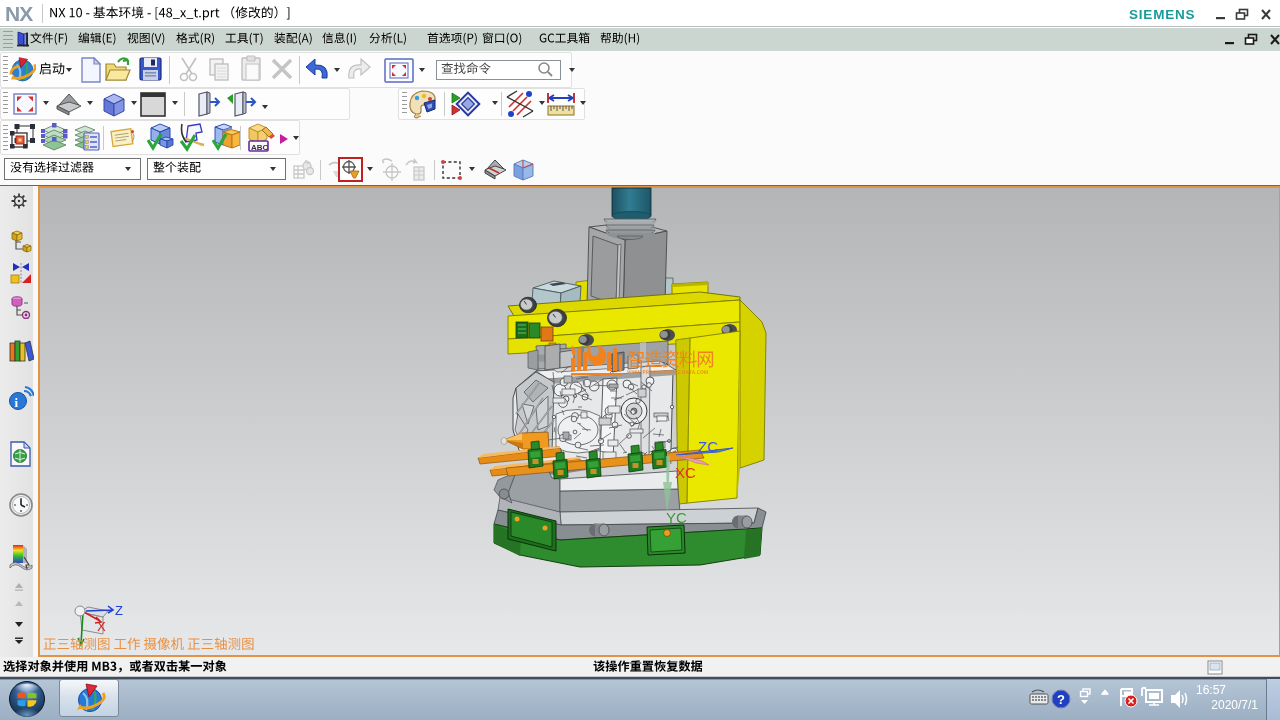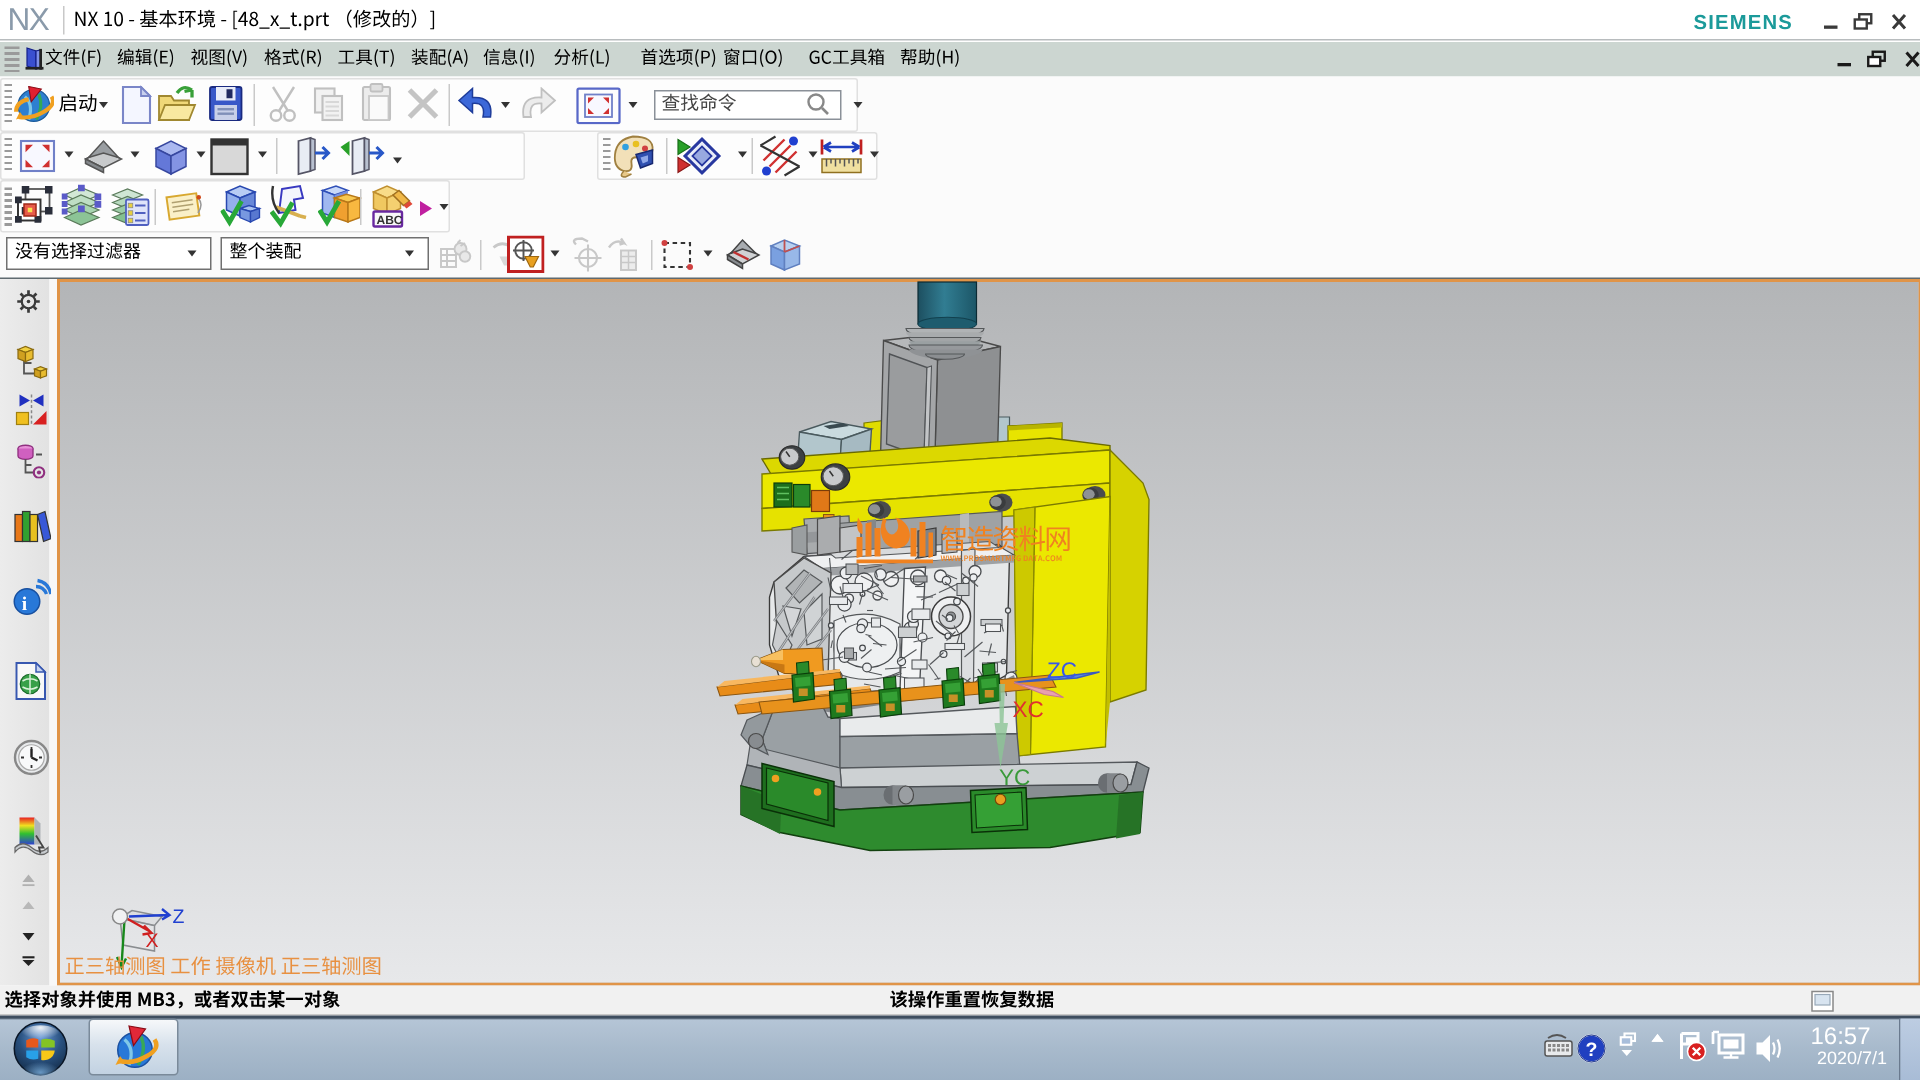--- a/index.html
+++ b/index.html
@@ -5,21 +5,21 @@
 html,body{width:1280px;height:720px;overflow:hidden}
 body{font-family:"Liberation Sans",sans-serif;background:#fff;position:relative}
 #screen{position:absolute;left:0;top:0;width:1280px;height:720px}
 .abs{position:absolute}
 .dots{position:absolute;width:5px;background:repeating-linear-gradient(to bottom,#9a9a9a 0,#9a9a9a 1.5px,transparent 1.5px,transparent 4px);}
 .vsep{position:absolute;width:1px;background:#c9c9c9}
 .dd{position:absolute;width:0;height:0;border-left:3.5px solid transparent;border-right:3.5px solid transparent;border-top:4.5px solid #333}
 </style></head><body>
 <div id="screen">
 <div class="abs" style="left:0;top:0;width:1280px;height:27px;background:#ffffff;border-bottom:1px solid #b8bcbe"></div>
-    <div class="abs" style="left:5px;top:2px;width:36px;height:23px;color:#8a9aaa;font-size:21px;font-weight:normal;letter-spacing:-1px">NX</div>
+    <div class="abs" style="left:5px;top:2px;width:36px;height:23px;color:#8a9aaa;font-size:21px;font-weight:bold;letter-spacing:-1px">NX</div>
     <div class="abs" style="left:42px;top:4px;width:1px;height:19px;background:#c8c8c8"></div>
     <svg style="position:absolute;left:49px;top:6px;" width="243" height="18" viewBox="0 0 243 18">
       <path transform="translate(0,11.3)" d="M1.3 0.0H2.4V-4.9C2.4 -5.9 2.3 -6.9 2.3 -7.9H2.3L3.3 -5.9L6.7 0.0H8.0V-9.4H6.8V-4.5C6.8 -3.5 6.9 -2.5 7.0 -1.5H6.9L5.9 -3.5L2.5 -9.4H1.3Z M9.5 0.0H10.7L12.1 -2.5C12.3 -3.0 12.6 -3.5 12.8 -4.1H12.9C13.2 -3.5 13.4 -3.0 13.7 -2.5L15.1 0.0H16.4L13.6 -4.8L16.2 -9.4H15.0L13.7 -7.0C13.5 -6.6 13.3 -6.2 13.0 -5.6H13.0C12.7 -6.2 12.5 -6.6 12.2 -7.0L11.0 -9.4H9.7L12.2 -4.9Z M20.6 0.0H25.7V-1.0H23.8V-9.4H23.0C22.4 -9.1 21.8 -8.9 21.0 -8.7V-8.0H22.7V-1.0H20.6Z M30.1 0.2C31.9 0.2 33.0 -1.4 33.0 -4.7C33.0 -8.0 31.9 -9.5 30.1 -9.5C28.3 -9.5 27.2 -8.0 27.2 -4.7C27.2 -1.4 28.3 0.2 30.1 0.2ZM30.1 -0.8C29.1 -0.8 28.3 -2.0 28.3 -4.7C28.3 -7.5 29.1 -8.6 30.1 -8.6C31.2 -8.6 31.9 -7.5 31.9 -4.7C31.9 -2.0 31.2 -0.8 30.1 -0.8Z M37.1 -3.1H40.4V-4.0H37.1Z M52.6 -10.7V-9.5H47.9V-10.8H47.0V-9.5H45.0V-8.7H47.0V-4.6H44.4V-3.8H47.2C46.5 -2.9 45.4 -2.1 44.3 -1.6C44.5 -1.5 44.8 -1.1 44.9 -0.9C46.2 -1.5 47.5 -2.6 48.3 -3.8H52.3C53.1 -2.6 54.3 -1.6 55.6 -1.0C55.7 -1.3 56.0 -1.6 56.2 -1.8C55.1 -2.2 54.1 -2.9 53.3 -3.8H56.1V-4.6H53.6V-8.7H55.5V-9.5H53.6V-10.7ZM47.9 -8.7H52.6V-7.8H47.9ZM49.7 -3.4V-2.3H47.1V-1.5H49.7V-0.1H45.4V0.7H55.1V-0.1H50.7V-1.5H53.4V-2.3H50.7V-3.4ZM47.9 -7.1H52.6V-6.2H47.9ZM47.9 -5.5H52.6V-4.6H47.9Z M62.5 -10.7V-8.1H57.5V-7.1H61.3C60.4 -4.9 58.8 -2.8 57.1 -1.8C57.3 -1.6 57.7 -1.3 57.8 -1.0C59.7 -2.3 61.3 -4.6 62.3 -7.1H62.5V-2.3H59.5V-1.4H62.5V1.0H63.5V-1.4H66.5V-2.3H63.5V-7.1H63.7C64.7 -4.6 66.3 -2.3 68.2 -1.0C68.4 -1.3 68.7 -1.7 69.0 -1.9C67.2 -2.9 65.6 -4.9 64.7 -7.1H68.6V-8.1H63.5V-10.7Z M78.1 -6.3C79.1 -5.2 80.2 -3.8 80.7 -2.9L81.5 -3.5C81.0 -4.4 79.8 -5.8 78.8 -6.8ZM69.9 -1.3 70.1 -0.4C71.2 -0.8 72.6 -1.3 73.8 -1.7L73.7 -2.6L72.4 -2.1V-5.3H73.5V-6.2H72.4V-9.0H73.8V-9.9H70.0V-9.0H71.5V-6.2H70.2V-5.3H71.5V-1.8ZM74.4 -9.9V-9.0H77.7C76.9 -6.7 75.6 -4.7 74.0 -3.5C74.2 -3.3 74.6 -2.9 74.7 -2.7C75.6 -3.5 76.4 -4.5 77.1 -5.6V1.0H78.1V-7.4C78.3 -7.9 78.6 -8.4 78.8 -9.0H81.5V-9.9Z M88.4 -3.8H92.5V-3.0H88.4ZM88.4 -5.3H92.5V-4.5H88.4ZM89.8 -10.7C89.9 -10.4 90.0 -10.1 90.1 -9.8H87.3V-9.0H93.8V-9.8H91.1C91.0 -10.1 90.8 -10.5 90.6 -10.8ZM91.8 -8.9C91.7 -8.5 91.5 -7.9 91.3 -7.5H89.1L89.6 -7.6C89.5 -7.9 89.3 -8.5 89.1 -8.9L88.3 -8.7C88.5 -8.3 88.7 -7.8 88.8 -7.5H86.9V-6.7H94.1V-7.5H92.1C92.3 -7.8 92.5 -8.2 92.7 -8.6ZM87.6 -6.0V-2.3H88.9C88.7 -0.8 88.2 -0.1 86.1 0.3C86.3 0.5 86.5 0.8 86.6 1.1C88.9 0.5 89.6 -0.5 89.8 -2.3H91.0V-0.4C91.0 0.3 91.0 0.5 91.3 0.6C91.5 0.8 91.9 0.8 92.1 0.8C92.3 0.8 92.8 0.8 93.0 0.8C93.3 0.8 93.6 0.8 93.8 0.8C94.0 0.7 94.2 0.6 94.3 0.3C94.4 0.1 94.4 -0.4 94.4 -0.9C94.2 -1.0 93.8 -1.2 93.7 -1.3C93.7 -0.8 93.6 -0.4 93.6 -0.2C93.6 -0.1 93.5 0.0 93.4 0.1C93.3 0.1 93.1 0.1 92.9 0.1C92.8 0.1 92.5 0.1 92.3 0.1C92.2 0.1 92.0 0.1 92.0 0.0C91.9 -0.0 91.9 -0.1 91.9 -0.3V-2.3H93.4V-6.0ZM82.7 -1.7 83.0 -0.7C84.1 -1.1 85.5 -1.6 86.8 -2.2L86.6 -3.0L85.2 -2.5V-6.7H86.5V-7.6H85.2V-10.6H84.3V-7.6H82.9V-6.7H84.3V-2.2C83.7 -2.0 83.1 -1.8 82.7 -1.7Z M98.5 -3.1H101.8V-4.0H98.5Z M106.6 2.2H109.1V1.5H107.4V-9.5H109.1V-10.1H106.6Z M113.9 0.0H115.0V-2.6H116.2V-3.5H115.0V-9.4H113.7L109.8 -3.4V-2.6H113.9ZM113.9 -3.5H111.0L113.2 -6.7C113.4 -7.2 113.7 -7.7 113.9 -8.1H114.0C113.9 -7.6 113.9 -6.9 113.9 -6.4Z M120.2 0.2C122.0 0.2 123.2 -0.9 123.2 -2.3C123.2 -3.5 122.4 -4.2 121.6 -4.7V-4.8C122.1 -5.2 122.8 -6.1 122.8 -7.1C122.8 -8.5 121.9 -9.5 120.3 -9.5C118.8 -9.5 117.7 -8.6 117.7 -7.1C117.7 -6.2 118.3 -5.5 119.0 -5.0V-4.9C118.1 -4.5 117.2 -3.6 117.2 -2.3C117.2 -0.9 118.5 0.2 120.2 0.2ZM120.9 -5.1C119.8 -5.5 118.7 -6.0 118.7 -7.1C118.7 -8.1 119.4 -8.7 120.2 -8.7C121.2 -8.7 121.8 -7.9 121.8 -7.0C121.8 -6.3 121.5 -5.7 120.9 -5.1ZM120.2 -0.7C119.1 -0.7 118.3 -1.4 118.3 -2.4C118.3 -3.3 118.8 -4.1 119.6 -4.6C120.9 -4.0 122.0 -3.6 122.0 -2.3C122.0 -1.4 121.3 -0.7 120.2 -0.7Z M123.9 1.8H130.7V1.0H123.9Z M131.1 0.0H132.3L133.3 -1.6C133.5 -2.0 133.7 -2.5 134.0 -2.9H134.0C134.3 -2.5 134.6 -2.0 134.8 -1.6L135.8 0.0H137.1L134.8 -3.5L136.9 -7.0H135.7L134.8 -5.4C134.6 -5.0 134.4 -4.7 134.2 -4.3H134.2C133.9 -4.7 133.7 -5.0 133.5 -5.4L132.5 -7.0H131.3L133.4 -3.6Z M137.4 1.8H144.3V1.0H137.4Z M147.8 0.2C148.2 0.2 148.7 0.0 149.1 -0.1L148.9 -1.0C148.6 -0.9 148.3 -0.8 148.1 -0.8C147.3 -0.8 147.0 -1.3 147.0 -2.1V-6.0H148.9V-7.0H147.0V-8.9H146.0L145.9 -7.0L144.8 -6.9V-6.0H145.8V-2.2C145.8 -0.8 146.3 0.2 147.8 0.2Z M151.0 0.2C151.5 0.2 151.9 -0.2 151.9 -0.7C151.9 -1.3 151.5 -1.6 151.0 -1.6C150.6 -1.6 150.2 -1.3 150.2 -0.7C150.2 -0.2 150.6 0.2 151.0 0.2Z M154.0 2.9H155.2V0.6L155.1 -0.6C155.8 -0.1 156.4 0.2 157.1 0.2C158.6 0.2 160.1 -1.2 160.1 -3.6C160.1 -5.7 159.1 -7.1 157.3 -7.1C156.5 -7.1 155.7 -6.7 155.1 -6.1H155.1L155.0 -7.0H154.0ZM156.9 -0.8C156.4 -0.8 155.8 -1.0 155.2 -1.5V-5.2C155.8 -5.8 156.4 -6.1 157.0 -6.1C158.3 -6.1 158.9 -5.1 158.9 -3.6C158.9 -1.9 158.0 -0.8 156.9 -0.8Z M161.9 0.0H163.1V-4.5C163.6 -5.6 164.3 -6.1 164.9 -6.1C165.1 -6.1 165.3 -6.0 165.5 -6.0L165.7 -7.0C165.5 -7.1 165.3 -7.1 165.0 -7.1C164.2 -7.1 163.5 -6.6 163.0 -5.7H163.0L162.9 -7.0H161.9Z M169.1 0.2C169.5 0.2 170.0 0.0 170.4 -0.1L170.1 -1.0C169.9 -0.9 169.6 -0.8 169.3 -0.8C168.5 -0.8 168.3 -1.3 168.3 -2.1V-6.0H170.2V-7.0H168.3V-8.9H167.3L167.2 -7.0L166.1 -6.9V-6.0H167.1V-2.2C167.1 -0.8 167.6 0.2 169.1 0.2Z M182.3 -4.9C182.3 -2.4 183.3 -0.3 184.9 1.2L185.6 0.8C184.2 -0.7 183.2 -2.6 183.2 -4.9C183.2 -7.1 184.2 -9.0 185.6 -10.6L184.9 -11.0C183.3 -9.4 182.3 -7.4 182.3 -4.9Z M195.1 -4.9C194.5 -4.3 193.2 -3.7 192.0 -3.3C192.2 -3.2 192.4 -2.9 192.6 -2.8C193.8 -3.2 195.1 -3.8 195.9 -4.6ZM196.4 -3.7C195.5 -2.8 193.8 -2.0 192.2 -1.7C192.4 -1.5 192.6 -1.2 192.7 -1.0C194.4 -1.5 196.1 -2.3 197.1 -3.4ZM197.6 -2.3C196.4 -1.0 194.1 -0.2 191.5 0.2C191.7 0.4 191.9 0.8 192.0 1.0C194.7 0.5 197.1 -0.4 198.4 -1.9ZM190.1 -7.2V-1.0H191.0V-7.2ZM193.3 -8.6H196.9C196.4 -7.8 195.8 -7.2 195.1 -6.8C194.3 -7.3 193.7 -7.9 193.3 -8.6ZM193.4 -10.8C192.9 -9.4 192.0 -8.1 191.0 -7.2C191.2 -7.1 191.5 -6.8 191.7 -6.6C192.1 -7.0 192.5 -7.4 192.8 -7.9C193.2 -7.3 193.7 -6.8 194.3 -6.3C193.3 -5.8 192.1 -5.4 191.0 -5.2C191.1 -5.0 191.3 -4.7 191.4 -4.5C192.7 -4.7 194.0 -5.2 195.0 -5.8C195.9 -5.3 196.9 -4.8 198.1 -4.6C198.2 -4.8 198.5 -5.1 198.7 -5.3C197.6 -5.5 196.6 -5.9 195.8 -6.3C196.8 -7.0 197.6 -7.9 198.1 -9.1L197.5 -9.4L197.4 -9.4H193.8C194.0 -9.7 194.2 -10.1 194.3 -10.5ZM189.2 -10.7C188.6 -8.7 187.6 -6.7 186.5 -5.5C186.6 -5.2 186.9 -4.7 187.0 -4.5C187.4 -5.0 187.8 -5.5 188.2 -6.2V1.0H189.1V-7.9C189.5 -8.7 189.8 -9.6 190.1 -10.4Z M206.7 -7.5H209.4C209.1 -5.8 208.7 -4.4 208.1 -3.2C207.4 -4.4 207.0 -5.8 206.7 -7.3ZM200.0 -9.9V-8.9H203.6V-6.2H200.2V-1.3C200.2 -0.8 199.9 -0.7 199.8 -0.6C199.9 -0.3 200.1 0.1 200.1 0.4C200.4 0.2 200.9 -0.1 204.6 -1.5C204.6 -1.7 204.5 -2.1 204.5 -2.4L201.1 -1.2V-5.2H204.5L204.4 -5.2C204.6 -5.0 205.0 -4.6 205.2 -4.5C205.5 -4.9 205.8 -5.4 206.1 -6.0C206.5 -4.6 206.9 -3.4 207.5 -2.3C206.7 -1.2 205.7 -0.4 204.3 0.2C204.5 0.4 204.8 0.8 204.9 1.1C206.2 0.4 207.2 -0.4 208.1 -1.4C208.8 -0.4 209.6 0.4 210.7 1.0C210.9 0.7 211.2 0.3 211.4 0.2C210.3 -0.4 209.4 -1.2 208.6 -2.3C209.5 -3.7 210.0 -5.4 210.4 -7.5H211.2V-8.4H207.0C207.2 -9.1 207.4 -9.8 207.6 -10.6L206.6 -10.8C206.2 -8.7 205.5 -6.6 204.5 -5.3V-9.9Z M218.9 -5.4C219.6 -4.5 220.5 -3.2 220.8 -2.4L221.7 -2.9C221.2 -3.7 220.4 -4.9 219.6 -5.8ZM214.9 -10.8C214.8 -10.2 214.6 -9.3 214.4 -8.7H212.9V0.7H213.8V-0.3H217.4V-8.7H215.2C215.5 -9.2 215.7 -10.0 215.9 -10.6ZM213.8 -7.8H216.5V-5.1H213.8ZM213.8 -1.2V-4.3H216.5V-1.2ZM219.5 -10.8C219.1 -9.0 218.4 -7.3 217.5 -6.1C217.7 -6.0 218.1 -5.7 218.3 -5.6C218.7 -6.2 219.1 -7.0 219.5 -7.8H222.8C222.6 -2.7 222.4 -0.7 222.0 -0.3C221.8 -0.1 221.7 -0.1 221.5 -0.1C221.2 -0.1 220.4 -0.1 219.5 -0.2C219.7 0.1 219.8 0.5 219.9 0.8C220.6 0.8 221.3 0.8 221.8 0.8C222.2 0.7 222.5 0.6 222.8 0.2C223.3 -0.4 223.5 -2.4 223.7 -8.2C223.7 -8.4 223.7 -8.7 223.7 -8.7H219.8C220.0 -9.3 220.2 -10.0 220.4 -10.6Z M228.5 -4.9C228.5 -7.4 227.5 -9.4 226.0 -11.0L225.2 -10.6C226.7 -9.0 227.6 -7.1 227.6 -4.9C227.6 -2.6 226.7 -0.7 225.2 0.8L226.0 1.2C227.5 -0.3 228.5 -2.4 228.5 -4.9Z M237.8 2.2H240.4V-10.1H237.8V-9.5H239.5V1.5H237.8Z" fill="#000000"></path>
     </svg>
     <div class="abs" style="left:1129px;top:7px;color:#1b9a9a;font-size:13.5px;font-weight:bold;letter-spacing:0.8px">SIEMENS</div>
     <svg class="abs" style="left:1215px;top:8px" width="60" height="14" viewBox="0 0 60 14">
       <rect x="1" y="9" width="9" height="2.2" fill="#3a3a3a"></rect>
       <rect x="24.5" y="1.5" width="8" height="6" fill="none" stroke="#3a3a3a" stroke-width="1.6"></rect>
       <rect x="21.5" y="5" width="8" height="6" fill="#fff" stroke="#3a3a3a" stroke-width="1.6"></rect>
       <path d="M47 2 L55 11 M55 2 L47 11" stroke="#3a3a3a" stroke-width="2" fill="none"></path>
@@ -896,16 +896,16 @@
 <path d="M126 16 L126 19 M121 19 L131 19" stroke="#fff" stroke-width="1.6"></path>
 <path d="M114 2 L114 10 M114 2 L118 2" stroke="#fff" stroke-width="1.8"></path>
       </g>
 <g fill="#fff">
         <path d="M143 9 L147 9 L152 4 L152 22 L147 17 L143 17 Z"></path>
       </g>
 <g stroke="#fff" fill="none" stroke-width="1.5">
         <path d="M154 9 Q156 13 154 17 M157 7 Q160 13 157 19"></path>
       </g>
 </svg>
-    <div class="abs" style="left:1196px;top:683px;width:62px;height:14px;color:#fff;font-size:16px;text-align:center">16:57</div>
+    <div class="abs" style="left:1196px;top:683px;width:62px;height:14px;color:#fff;font-size:12px;text-align:left">16:57</div>
     <div class="abs" style="left:1186px;top:698px;width:72px;height:14px;color:#fff;font-size:12px;text-align:right">2020/7/1</div>
     <div class="abs" style="left:1266px;top:679px;width:1px;height:41px;background:#6a7a8e"></div>
     <div class="abs" style="left:1267px;top:679px;width:13px;height:41px;background:linear-gradient(to bottom,#bdcde2,#a8bcd6)"></div>
   </div>
 </body></html>

